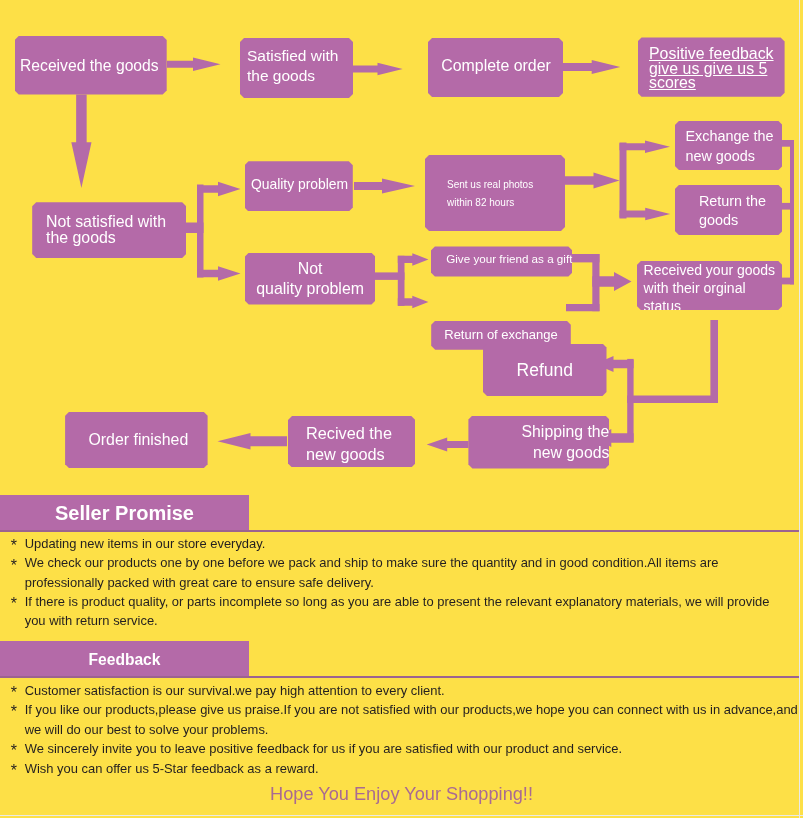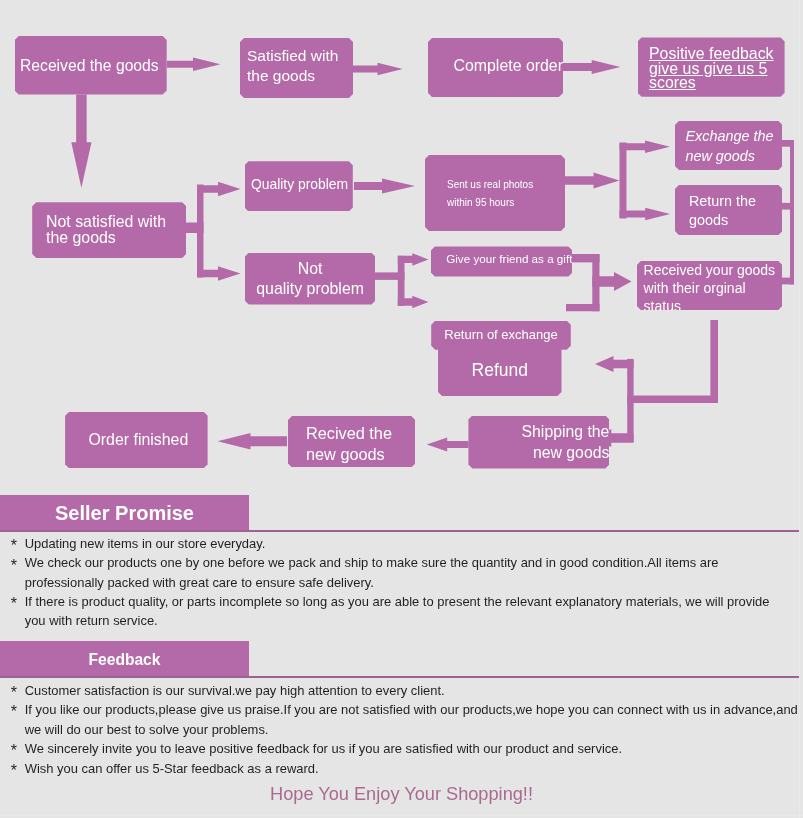--- a/index.html
+++ b/index.html
@@ -1,18 +1,18 @@
 <!DOCTYPE html>
 <html><head>
 <meta charset="utf-8">
 <title>Return Policy Flowchart</title>
 <style>
   html,body{margin:0;padding:0;background:#fff;}
   body{width:803px;height:818px;font-family:"Liberation Sans",sans-serif;overflow:hidden;}
-  #stage{position:relative;width:803px;height:818px;background:#e5e5e5;}
+  #stage{position:relative;width:803px;height:818px;background:#fde047;}
   #flow{position:absolute;left:0;top:0;width:803px;height:490px;}
   svg.conn{position:absolute;left:0;top:0;width:803px;height:490px;}
   svg.conn path{fill:#B46AA8;}
   .node{position:absolute;box-sizing:border-box;color:#fff;display:flex;align-items:center;
         background:#B46AA8;
         clip-path:polygon(0 4px, 4px 0, calc(100% - 4px) 0, 100% 4px, 100% calc(100% - 4px), calc(100% - 4px) 100%, 4px 100%, 0 calc(100% - 4px));}
   .node .lbl{width:100%;white-space:nowrap;}
   .band{position:absolute;left:0;background:#B46AA8;color:#fff;font-weight:bold;text-align:center;}
   .rule{position:absolute;left:0;width:799px;height:2px;background:#9C6390;}
   .bullets{position:absolute;left:10.8px;color:#231f20;}
@@ -66,21 +66,21 @@
    <div class="lbl" style="transform:translateY(0.8px);">
     <div>Received the goods</div>
    </div>
   </div>
   <div class="node" style="left:240px;top:38px;width:113px;height:60px;font-size:15.5px;line-height:20.5px;text-align:left;padding-left:7px;">
    <div class="lbl" style="transform:translateY(-2px);">
     <div>Satisfied with</div>
     <div>the goods</div>
    </div>
   </div>
-  <div class="node" style="left:428px;top:38px;width:135px;height:59px;font-size:15.9px;line-height:20px;text-align:right;padding-left:13.3px;">
+  <div class="node" style="left:428px;top:38px;width:135px;height:59px;font-size:15.9px;line-height:20px;text-align:left;padding-left:13.3px;">
    <div class="lbl" style="transform:translateY(-2px);">
     <div>Complete order</div>
    </div>
   </div>
   <div class="node" style="left:637.5px;top:37.4px;width:147.1px;height:59.3px;font-size:15.9px;line-height:14.8px;text-align:left;padding-left:11.5px;text-decoration:underline;">
    <div class="lbl" style="transform:translateY(2px);">
     <div>Positive feedback</div>
     <div>give us give us 5</div>
     <div>scores</div>
    </div>
@@ -92,30 +92,30 @@
    </div>
   </div>
   <div class="node" style="left:244.5px;top:161.3px;width:108.3px;height:50.1px;font-size:13.9px;line-height:20px;text-align:left;padding-left:6.4px;">
    <div class="lbl" style="transform:translateY(-1.8px);">
     <div>Quality problem</div>
    </div>
   </div>
   <div class="node" style="left:425px;top:155px;width:140px;height:76px;font-size:10px;line-height:17.6px;text-align:left;padding-left:22px;">
    <div class="lbl" style="transform:translateY(0.7px);">
     <div>Sent us real photos</div>
-    <div>within 95 hours</div>
-   </div>
-  </div>
-  <div class="node" style="left:674.9px;top:121.1px;width:107.6px;height:48.9px;font-size:14.4px;line-height:19.4px;text-align:left;padding-left:10.5px;font-style:italic;">
+    <div>within 82 hours</div>
+   </div>
+  </div>
+  <div class="node" style="left:674.9px;top:121.1px;width:107.6px;height:48.9px;font-size:14.4px;line-height:19.4px;text-align:left;padding-left:10.5px;">
    <div class="lbl" style="transform:translateY(0.6px);">
     <div>Exchange the</div>
     <div>new goods</div>
    </div>
   </div>
-  <div class="node" style="left:674.9px;top:185px;width:107.6px;height:50px;font-size:14.4px;line-height:19.4px;text-align:left;padding-left:14px;">
+  <div class="node" style="left:674.9px;top:185px;width:107.6px;height:50px;font-size:14.4px;line-height:19.4px;text-align:left;padding-left:24px;">
    <div class="lbl" style="transform:translateY(0.6px);">
     <div>Return the</div>
     <div>goods</div>
    </div>
   </div>
   <div class="node" style="left:244.7px;top:252.8px;width:130.8px;height:51.8px;font-size:15.9px;line-height:19.8px;text-align:center;padding-left:0px;">
    <div class="lbl" style="transform:translateY(0.1px);">
     <div>Not</div>
     <div>quality problem</div>
    </div>
@@ -130,21 +130,21 @@
     <div>Return of exchange</div>
    </div>
   </div>
   <div class="node" style="left:636.8px;top:261px;width:145.5px;height:49px;font-size:14px;line-height:18px;text-align:left;padding-left:6.8px;">
    <div class="lbl" style="transform:translateY(2.2px);">
     <div>Received your goods</div>
     <div>with their orginal</div>
     <div>status</div>
    </div>
   </div>
-  <div class="node" style="left:438px;top:343.5px;width:123.5px;height:52.6px;font-size:17.5px;line-height:20px;text-align:center;padding-left:0px;">
+  <div class="node" style="left:483px;top:343.5px;width:123.5px;height:52.6px;font-size:17.5px;line-height:20px;text-align:center;padding-left:0px;">
    <div class="lbl" style="transform:translateY(0px);">
     <div>Refund</div>
    </div>
   </div>
   <div class="node" style="left:468.4px;top:415.5px;width:141px;height:53.1px;font-size:15.8px;line-height:21px;text-align:right;padding-left:15px;">
    <div class="lbl" style="transform:translateY(0px);">
     <div>Shipping the</div>
     <div>new goods</div>
    </div>
   </div>

